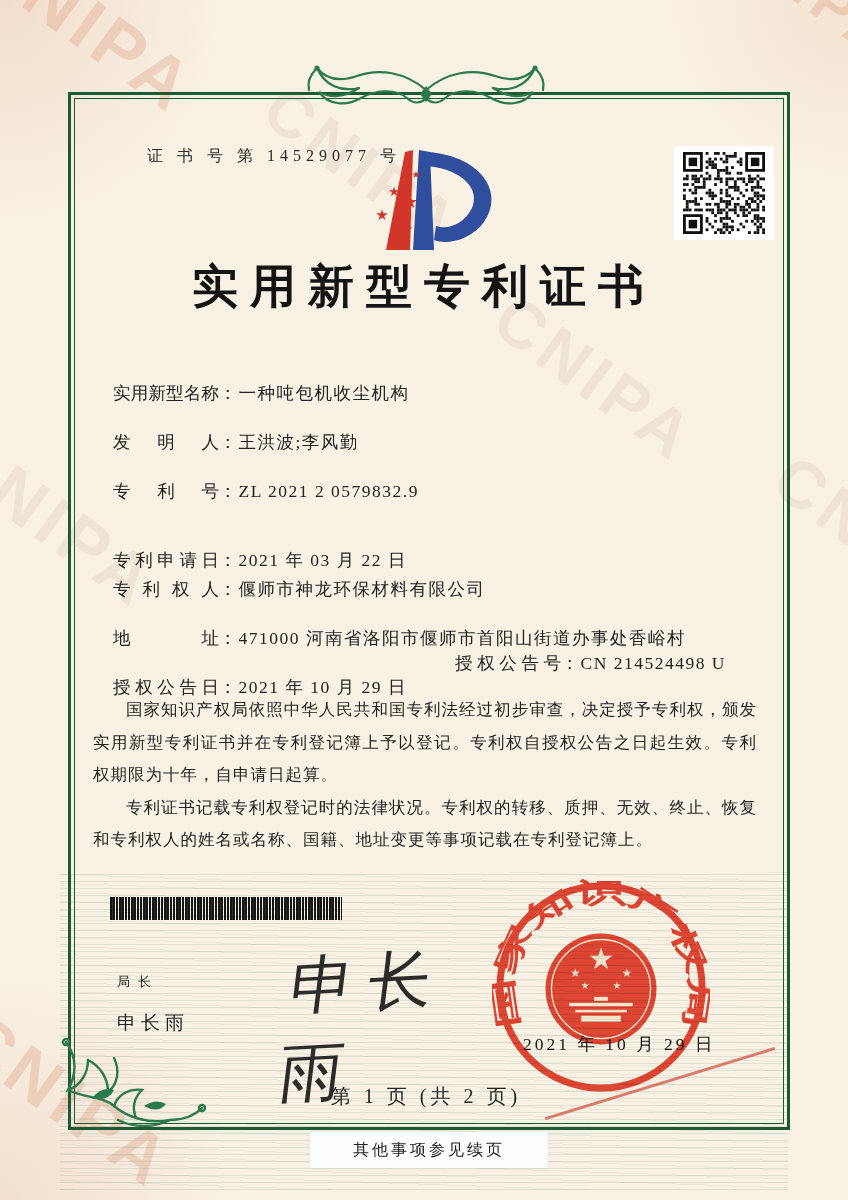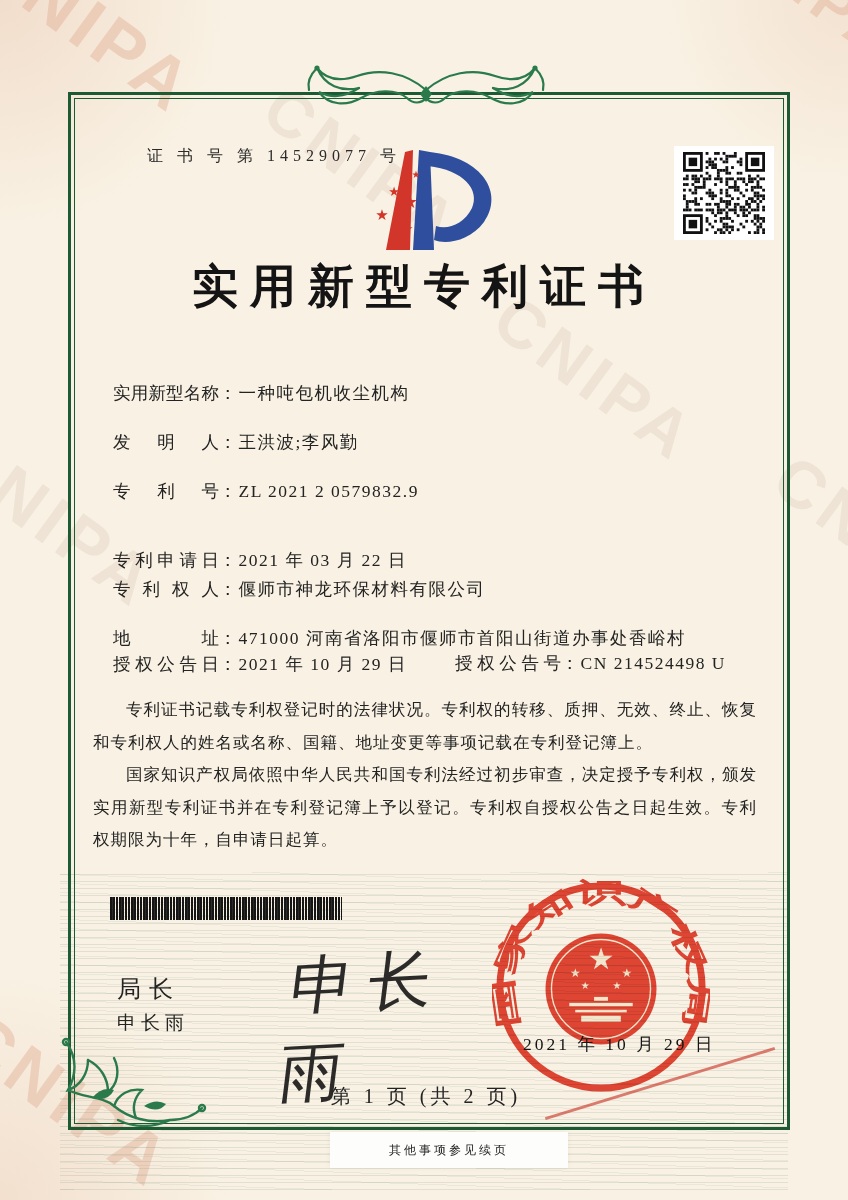--- a/index.html
+++ b/index.html
@@ -44,34 +44,34 @@
   
   .body-text{position:absolute;left:93px;top:694px;width:664px;z-index:4;font-size:16.5px;
              line-height:32.5px;text-align:justify;letter-spacing:1px;}
   .body-text p{margin:0;text-indent:2em;}
   
   .barcode{position:absolute;left:110px;top:897px;width:232px;height:23px;z-index:4;background:
       repeating-linear-gradient(90deg,#151515 0 2px,transparent 2px 3px),
       repeating-linear-gradient(90deg,#151515 0 1px,transparent 1px 6px),
       repeating-linear-gradient(90deg,rgba(20,20,20,.9) 0 3px,transparent 3px 11px);}
   
-  .director-title{position:absolute;left:117px;top:973px;z-index:4;font-size:24px;letter-spacing:8px;}
+  .director-title{position:absolute;left:117px;top:973px;z-index:4;font-size:13px;letter-spacing:8px;}
   .director-name{position:absolute;left:117px;top:1010px;z-index:4;font-size:19px;letter-spacing:5px;}
   .signature{position:absolute;left:285px;top:938px;width:230px;z-index:4;font-size:64px;color:#1b1b1b;
              transform:rotate(-3deg) skewX(-10deg);letter-spacing:14px;opacity:.92;
              font-family:"DejaVu Serif","Liberation Serif",serif;}
   
   .seal{position:absolute;left:492px;top:878px;width:218px;height:218px;z-index:5;
         mix-blend-mode:multiply;opacity:.93;}
   .seal-date{position:absolute;left:523px;top:1032px;z-index:6;font-size:17.5px;letter-spacing:3px;color:#151515;}
   
   .pageno{position:absolute;left:68px;top:1083px;width:716px;text-align:center;z-index:4;
           font-size:20px;letter-spacing:4px;}
-  .footnote{position:absolute;left:330px;top:1132px;width:238px;height:36px;z-index:6;background:#fdfdfb;
-            text-align:center;line-height:36px;font-size:12px;letter-spacing:3px;box-shadow:0 0 6px rgba(0,0,0,.05);}
+  .footnote{position:absolute;left:310px;top:1132px;width:238px;height:36px;z-index:6;background:#fdfdfb;
+            text-align:center;line-height:36px;font-size:16px;letter-spacing:3px;box-shadow:0 0 6px rgba(0,0,0,.05);}
   
   .orn-top{position:absolute;left:295px;top:60px;width:262px;height:62px;z-index:3;}
   .orn-corner{position:absolute;left:58px;top:1036px;width:160px;height:104px;z-index:3;}
   .red-thread{position:absolute;left:540px;top:1082px;width:240px;height:2.5px;z-index:6;
               background:rgba(198,44,32,.6);transform:rotate(-17deg);}
 </style>
 </head>
 <body>
 
 <div class="page">
@@ -423,30 +423,30 @@
   </div>
   <div class="frow" style="top:524px">
     <span class="flabel">专利申请日</span><span class="colon">：</span><span class="fvalue">2021 年 03 月 22 日</span>
   </div>
   <div class="frow" style="top:553px">
     <span class="flabel">专利权人</span><span class="colon">：</span><span class="fvalue">偃师市神龙环保材料有限公司</span>
   </div>
   <div class="frow" style="top:602px">
     <span class="flabel">地址</span><span class="colon">：</span><span class="fvalue">471000 河南省洛阳市偃师市首阳山街道办事处香峪村</span>
   </div>
-  <div class="frow" style="top:628px">
+  <div class="frow" style="top:651px">
     <span class="flabel">授权公告日</span><span class="colon">：</span><span class="fvalue">2021 年 10 月 29 日</span>
   </div>
   <div class="frow2" style="top:651px">
     <span class="flabel">授权公告号</span><span class="colon">：</span><span class="fvalue">CN 214524498 U</span>
   </div>
 
   <div class="body-text">
+    <p>国家知识产权局依照中华人民共和国专利法经过初步审查，决定授予专利权，颁发实用新型专利证书并在专利登记簿上予以登记。专利权自授权公告之日起生效。专利权期限为十年，自申请日起算。</p>
     <p>专利证书记载专利权登记时的法律状况。专利权的转移、质押、无效、终止、恢复和专利权人的姓名或名称、国籍、地址变更等事项记载在专利登记簿上。</p>
-    <p>国家知识产权局依照中华人民共和国专利法经过初步审查，决定授予专利权，颁发实用新型专利证书并在专利登记簿上予以登记。专利权自授权公告之日起生效。专利权期限为十年，自申请日起算。</p>
   </div>
 
   <div class="barcode"></div>
   <div class="director-title">局长</div>
   <div class="director-name">申长雨</div>
   <div class="signature">申长雨</div>
 
   <svg class="seal" viewBox="0 0 220 220">
     <circle cx="110" cy="110" r="102" fill="none" stroke="#e23a28" stroke-width="7"></circle>
     <path id="sealArc" d="M 26,138 A 88,88 0 1 1 194,138" fill="none"></path>

